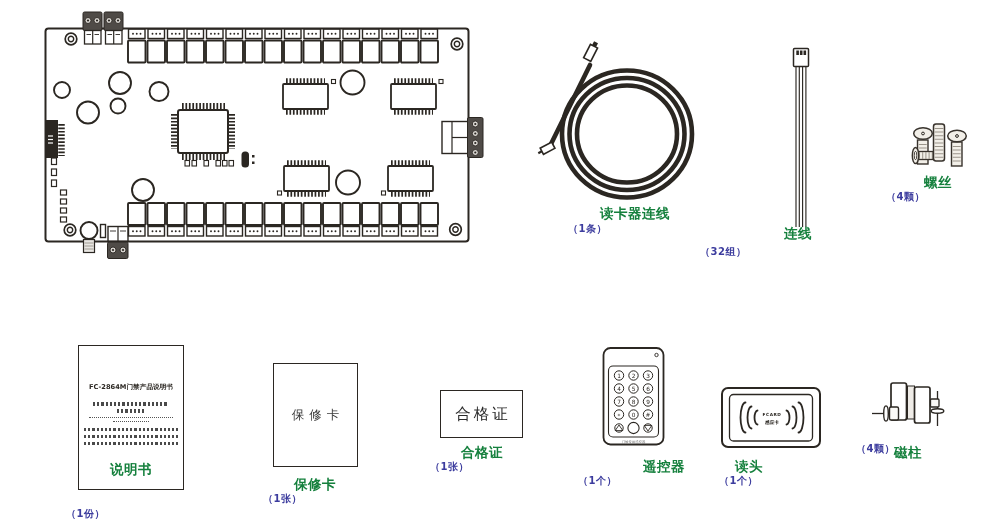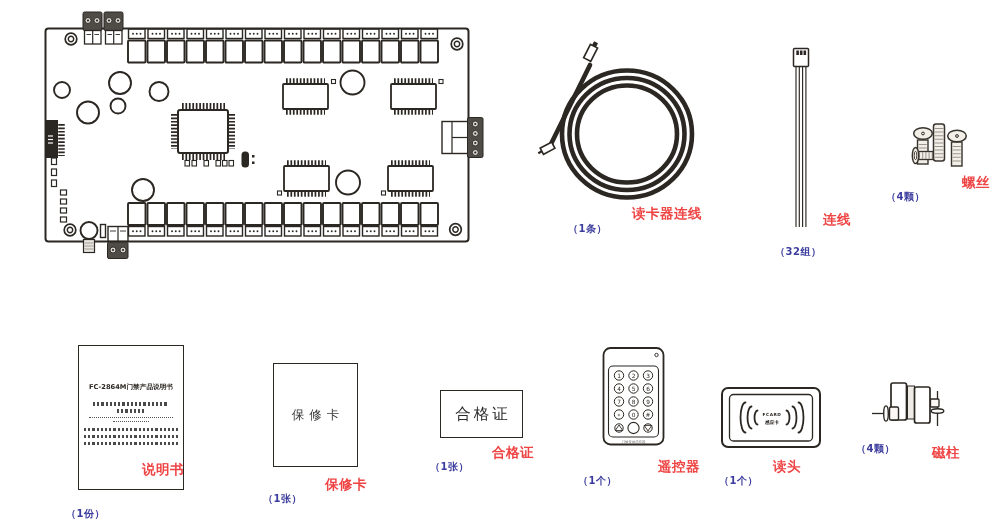--- a/index.html
+++ b/index.html
@@ -8,37 +8,37 @@
   
   .ln{fill:none;stroke:#2b2722;}
   .fl{fill:#2b2722;stroke:none;}
   .blk{fill:#4f4b47;stroke:#2b2722;stroke-width:1;}
   .pins{stroke:#2b2722;stroke-dasharray:1.7 1.75;fill:none;}
   .thread{stroke:#9a948a;fill:none;}
   .scrw{fill:#f2efe8;stroke:#38332d;}
   svg{position:absolute;overflow:visible;}
   .svgt{fill:#2b2722;font-family:"DejaVu Sans","Liberation Sans",sans-serif;}
   
-  .lbl{position:absolute;text-align:right;font-weight:bold;font-size:13.5px;color:#ef4444;letter-spacing:0.5px;line-height:1.1;}
+  .lbl{position:absolute;text-align:center;font-weight:bold;font-size:13.5px;color:#15803d;letter-spacing:0.5px;line-height:1.1;}
   .qty{position:absolute;text-align:left;font-weight:600;font-size:10px;color:#3c3c9e;letter-spacing:0.5px;line-height:1.1;}
   .p-board-l{left:150px;top:261px;width:310px;font-size:14.5px;}
   .p-board-q{left:150px;top:281px;width:310px;}
   .p-cable-l{left:568px;top:206px;width:134px;}
   .p-cable-q{left:568px;top:223px;width:134px;}
-  .p-wire-l{left:745px;top:212px;width:106px;}
-  .p-wire-q{left:775px;top:246px;width:106px;}
+  .p-wire-l{left:745px;top:226px;width:106px;}
+  .p-wire-q{left:700px;top:246px;width:106px;}
   .p-screws-l{left:886px;top:175px;width:104px;}
   .p-screws-q{left:886px;top:191px;width:104px;}
   .p-manual-l{left:78px;top:462px;width:106px;}
   .p-manual-q{left:66px;top:508px;width:106px;}
   .p-warranty-l{left:263px;top:477px;width:104px;}
   .p-warranty-q{left:263px;top:493px;width:104px;}
   .p-cert-l{left:430px;top:445px;width:104px;}
   .p-cert-q{left:430px;top:461px;width:104px;}
-  .p-remote-l{left:596px;top:459px;width:104px;}
+  .p-remote-l{left:612px;top:459px;width:104px;}
   .p-remote-q{left:578px;top:475px;width:104px;}
   .p-reader-l{left:697px;top:459px;width:104px;}
   .p-reader-q{left:719px;top:475px;width:104px;}
   .p-mag-l{left:856px;top:445px;width:104px;}
   .p-mag-q{left:856px;top:443px;width:104px;}
   
   .card{position:absolute;background:#fff;border:1.8px solid #2b2722;box-sizing:border-box;}
   .manual-card{left:78px;top:345px;width:106px;height:145px;}
   .manual-title{margin-top:36px;text-align:center;font-size:7px;font-weight:bold;color:#2b2722;transform:scale(0.95);}
   .mline{height:3.5px;background:repeating-linear-gradient(90deg,#4a4a4a 0 2.2px,#fff 2.2px 4.2px);margin:3.5px auto 0;}

